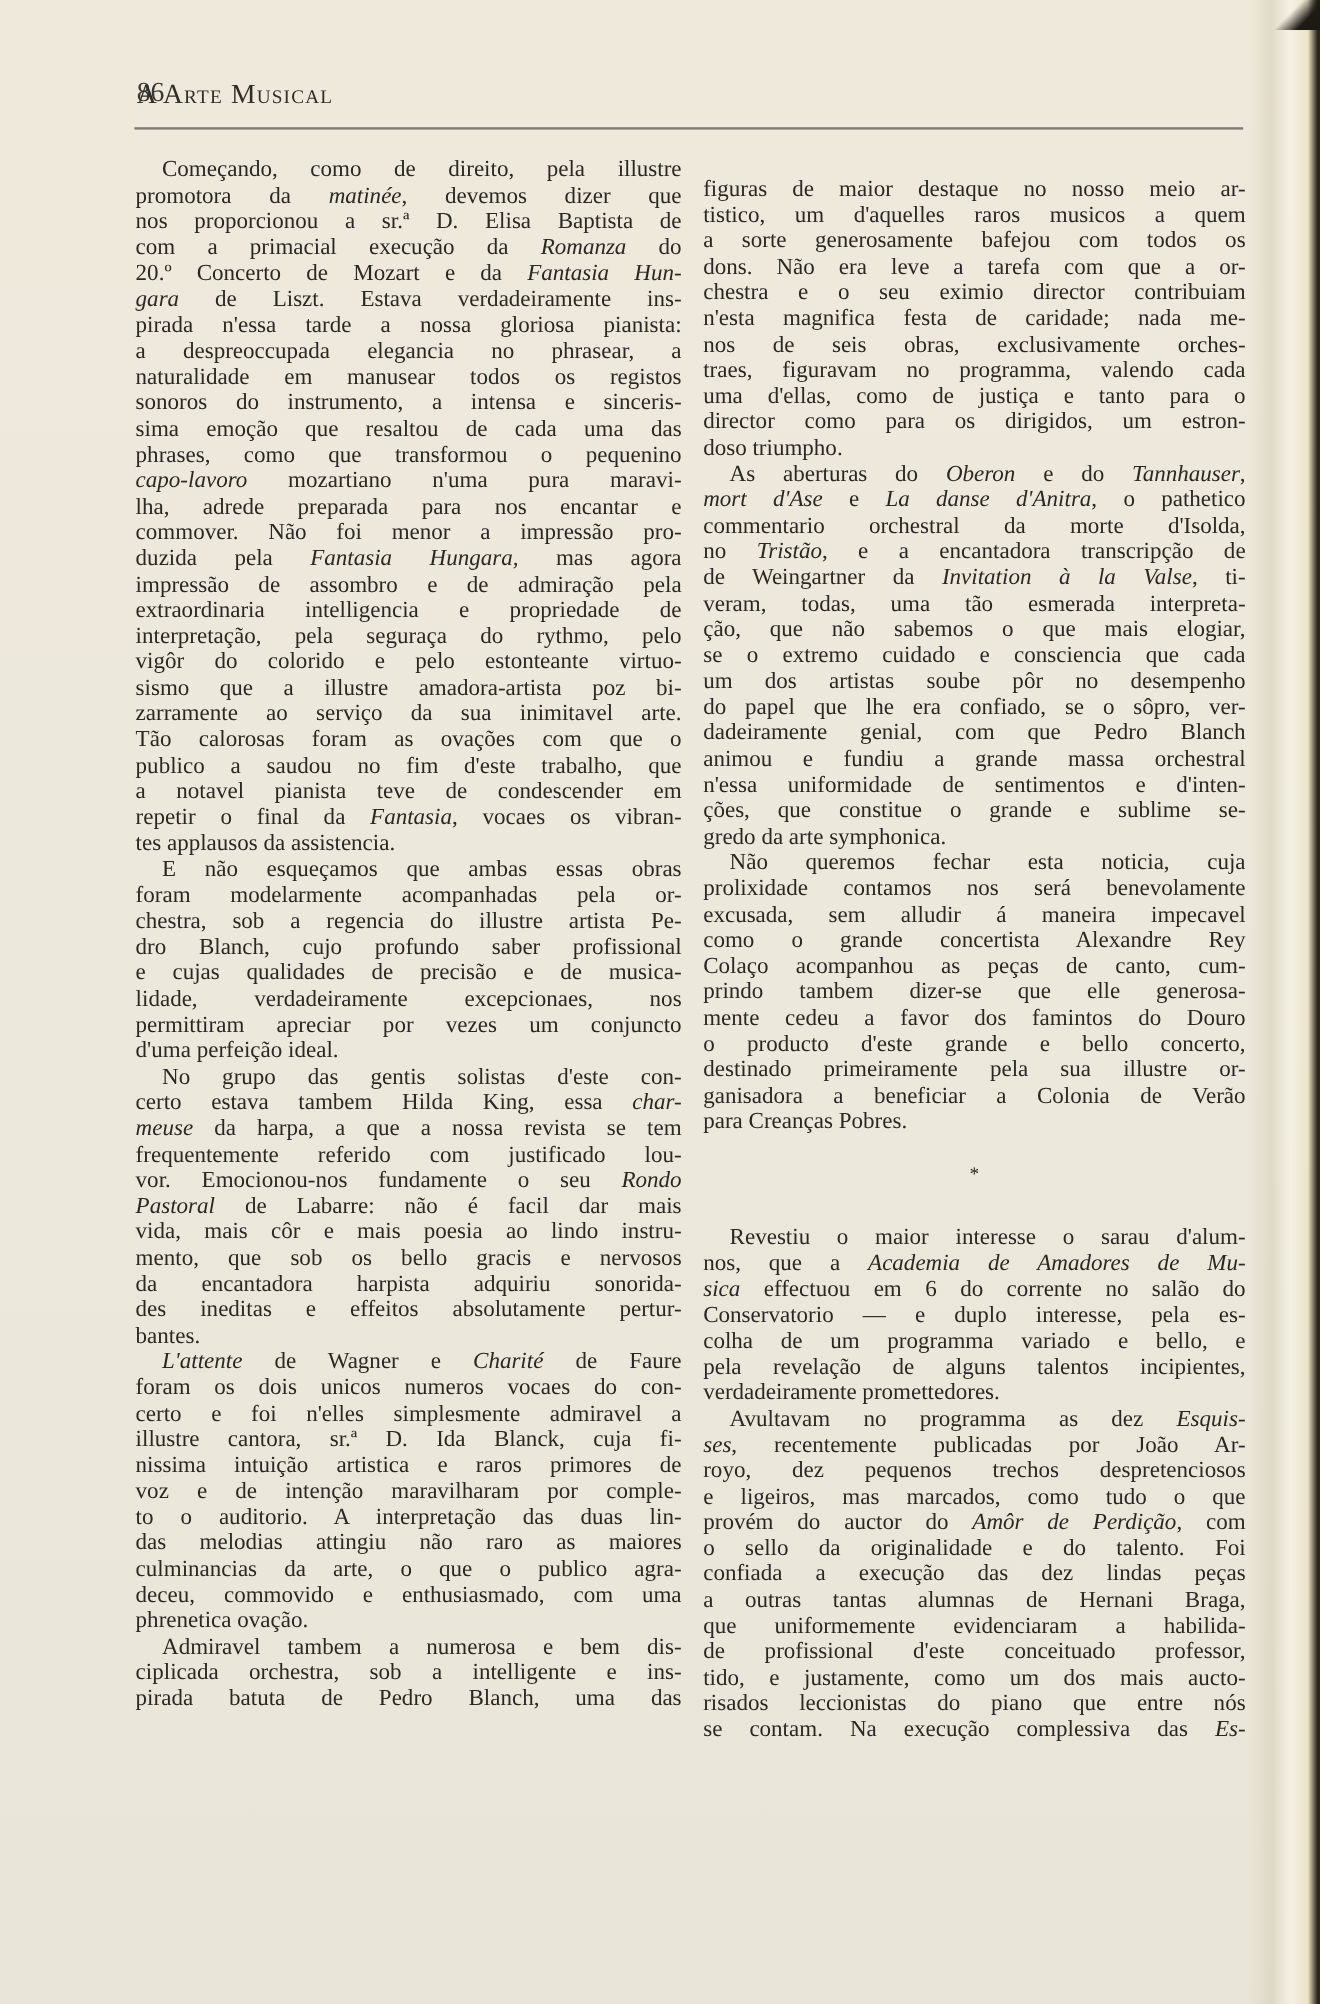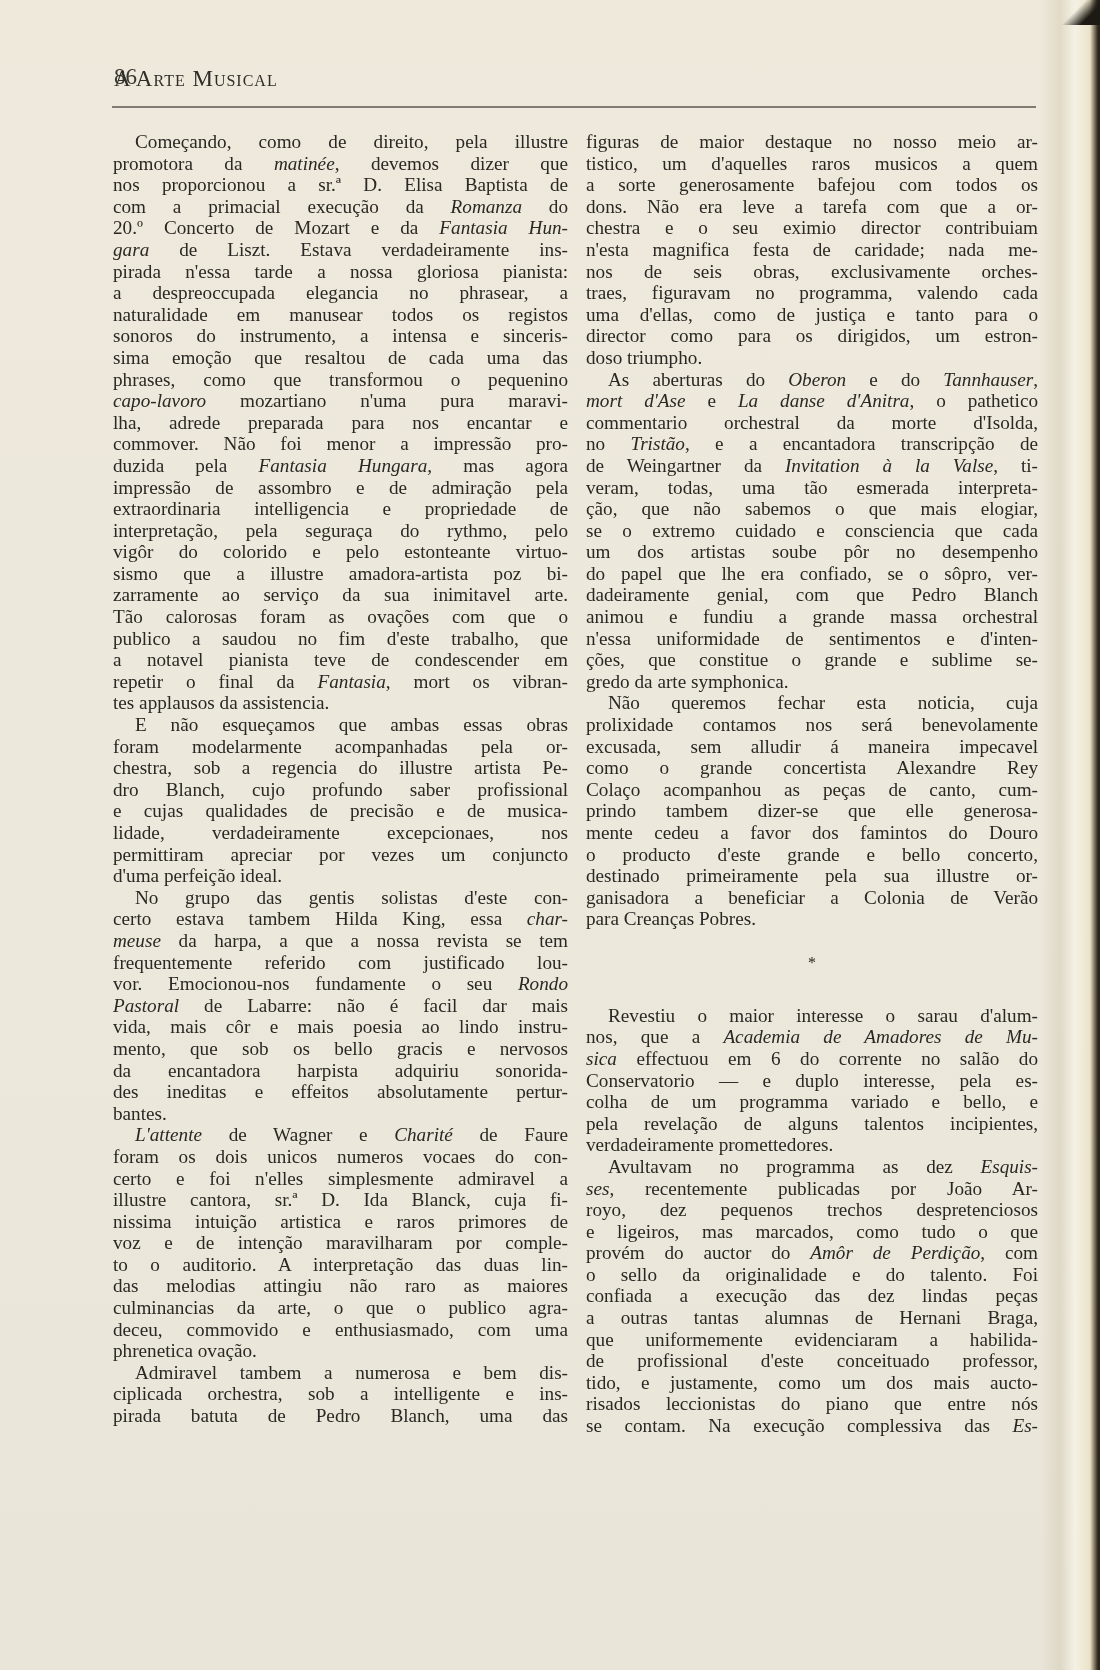--- a/index.html
+++ b/index.html
@@ -34,21 +34,21 @@
   }
   .header-rule {
     position: absolute; left: 112px; top: 106px; width: 924px; height: 2px;
     background: #5a5750; opacity: 0.75;
   }
   .column {
     position: absolute; top: 131px; width: 455px;
     font-size: 19.2px; line-height: 21.6px;
   }
   .col-left { left: 113px; }
-  .col-right { left: 586px; width: 452px; }
+  .col-right { left: 586px; width: 452px; margin-top: 16px; }
   .line {
     display: block; height: 21.6px; white-space: nowrap;
     text-align: justify; text-align-last: justify;
     overflow: visible;
   }
   .line.last { text-align-last: left; }
   .line.indent { padding-left: 22px; }
   .line .it { font-style: italic; }
   .asterisk {
     display: block; text-align: center; height: 21.6px; font-size: 16px;
@@ -86,21 +86,21 @@
       <span class="line"><span>duzida pela </span><span class="it">Fantasia Hungara,</span><span> mas agora</span></span>
       <span class="line"><span>impressão de assombro e de admiração pela</span></span>
       <span class="line"><span>extraordinaria intelligencia e propriedade de</span></span>
       <span class="line"><span>interpretação, pela seguraça do rythmo, pelo</span></span>
       <span class="line"><span>vigôr do colorido e pelo estonteante virtuo-</span></span>
       <span class="line"><span>sismo que a illustre amadora-artista poz bi-</span></span>
       <span class="line"><span>zarramente ao serviço da sua inimitavel arte.</span></span>
       <span class="line"><span>Tão calorosas foram as ovações com que o</span></span>
       <span class="line"><span>publico a saudou no fim d'este trabalho, que</span></span>
       <span class="line"><span>a notavel pianista teve de condescender em</span></span>
-      <span class="line"><span>repetir o final da </span><span class="it">Fantasia</span><span>, mort os vibran-</span></span>
+      <span class="line"><span>repetir o final da </span><span class="it">Fantasia</span><span>, vocaes os vibran-</span></span>
       <span class="line last"><span>tes applausos da assistencia.</span></span>
       <span class="line indent"><span>E não esqueçamos que ambas essas obras</span></span>
       <span class="line"><span>foram modelarmente acompanhadas pela or-</span></span>
       <span class="line"><span>chestra, sob a regencia do illustre artista Pe-</span></span>
       <span class="line"><span>dro Blanch, cujo profundo saber profissional</span></span>
       <span class="line"><span>e cujas qualidades de precisão e de musica-</span></span>
       <span class="line"><span>lidade, verdadeiramente excepcionaes, nos</span></span>
       <span class="line"><span>permittiram apreciar por vezes um conjuncto</span></span>
       <span class="line last"><span>d'uma perfeição ideal.</span></span>
       <span class="line indent"><span>No grupo das gentis solistas d'este con-</span></span>

